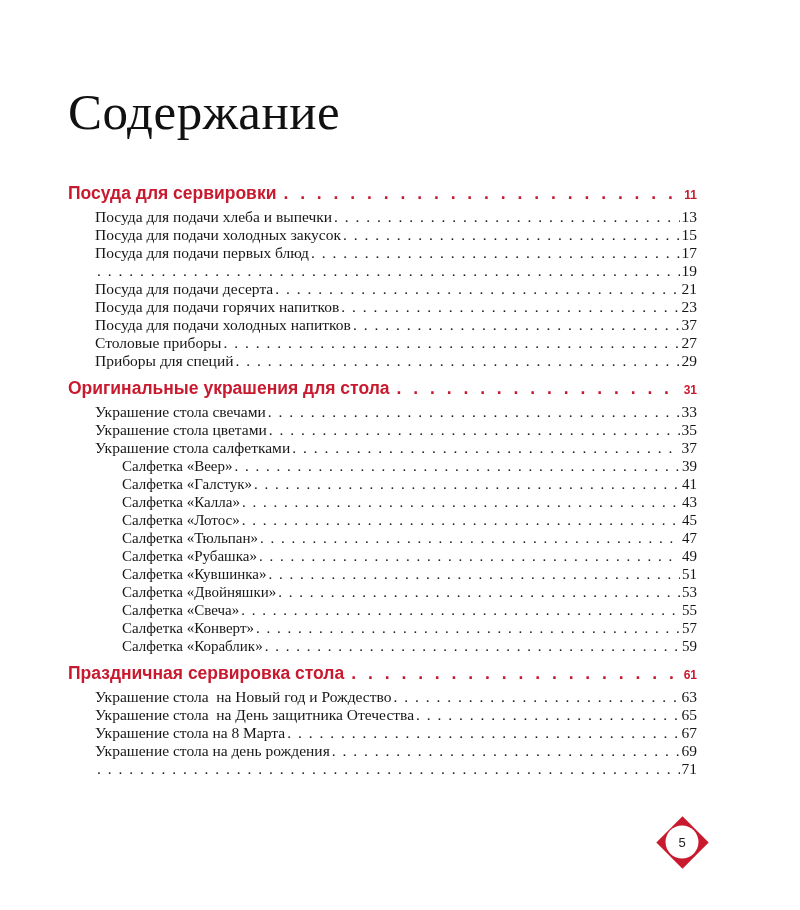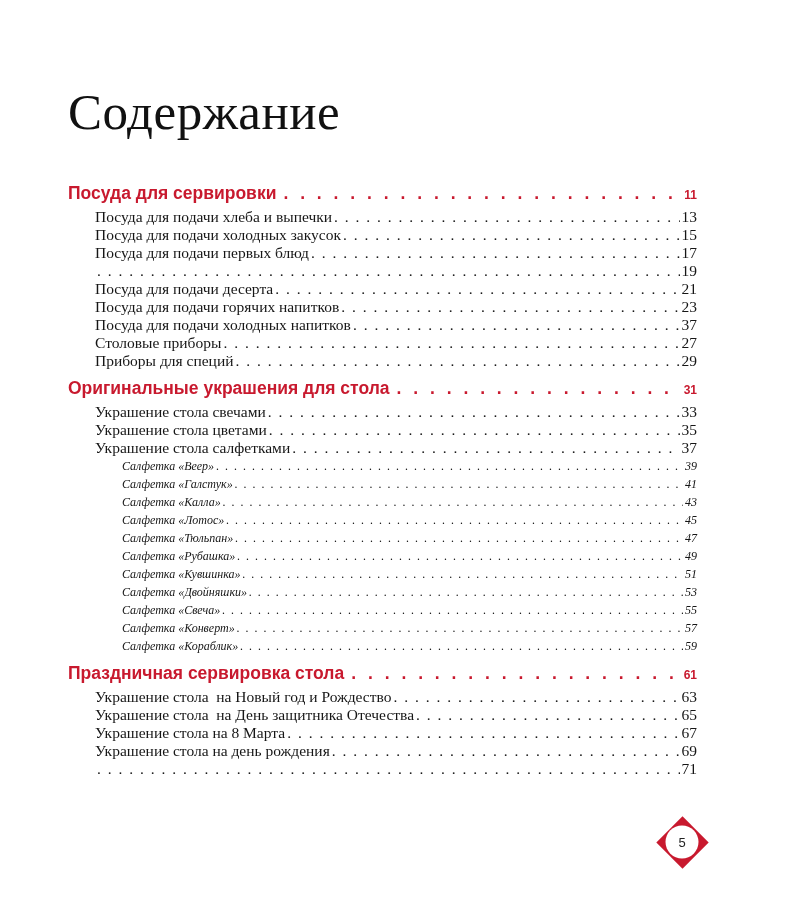--- a/index.html
+++ b/index.html
@@ -54,21 +54,21 @@
 
   .item-row {
     font-family: "Liberation Serif", serif;
     font-size: 15.5px;
     line-height: 18px;
     color: var(--ink);
     justify-content: flex-end;
   }
   .item-row .leader { letter-spacing: 1.5px; }
   .level1 { padding-left: 27px; }
-  .level2 { padding-left: 54px; font-style: italic; font-size: 12px; }
+  .level2 { padding-left: 54px; font-size: 15px; }
 
   .page-marker {
     position: absolute;
     left: 656px; top: 816px;
     width: 52px; height: 52px;
   }
   .page-marker .diamond {
     position: absolute;
     left: 7.5px; top: 7.5px;
     width: 37px; height: 37px;

